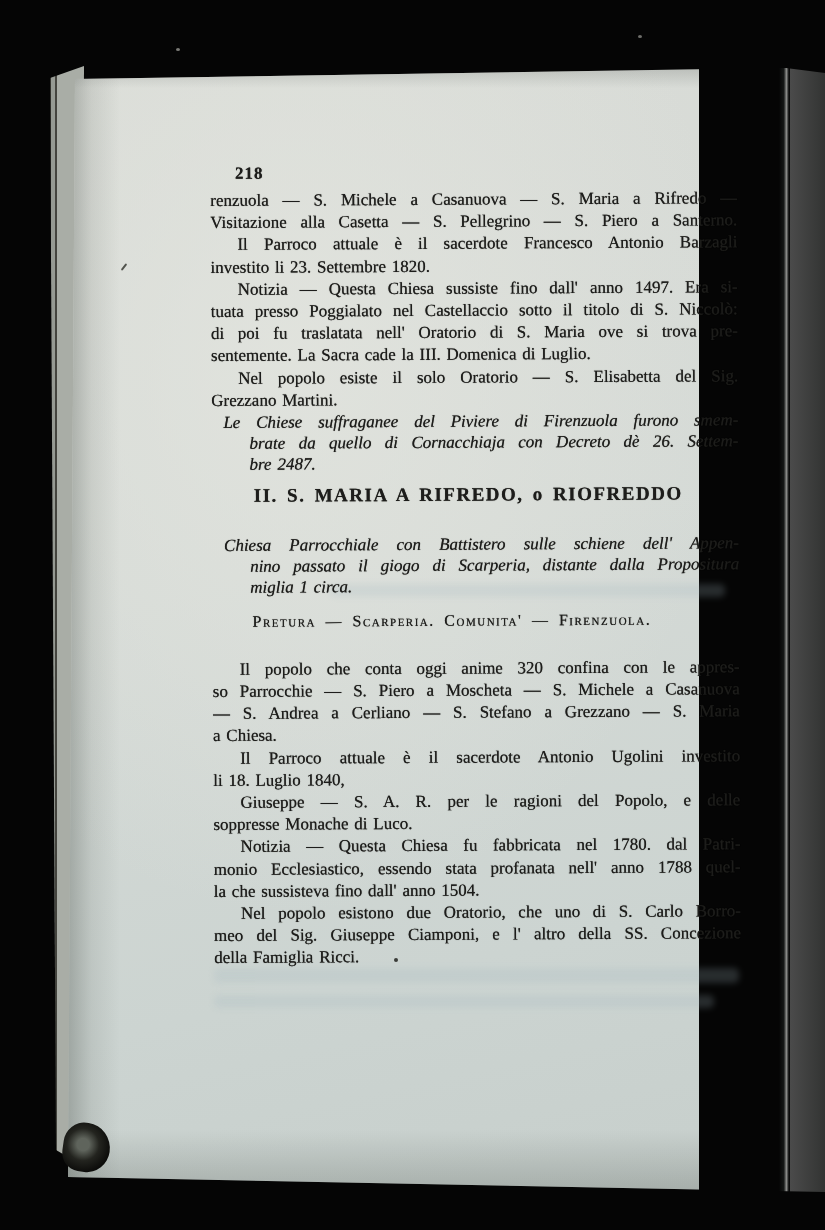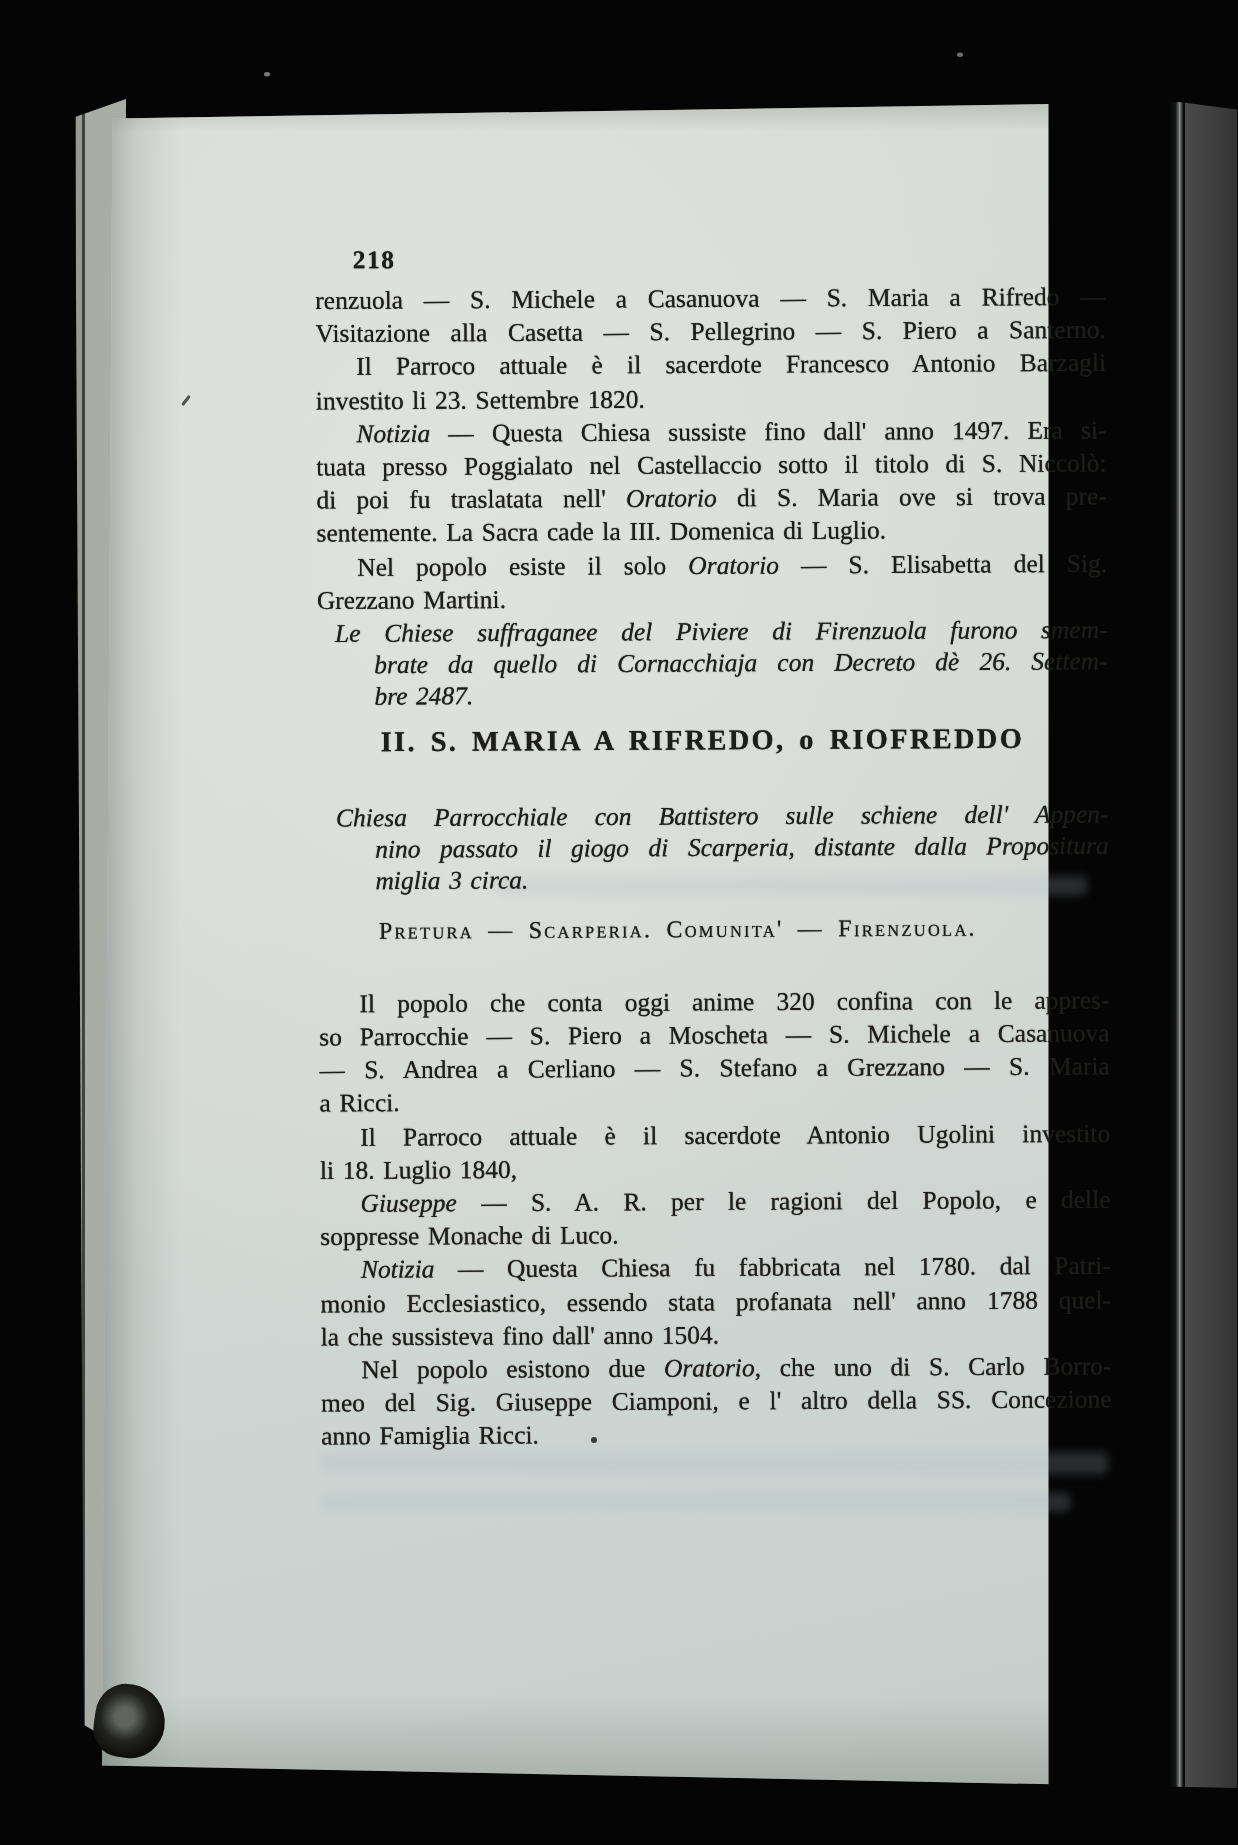--- a/index.html
+++ b/index.html
@@ -67,21 +67,21 @@
     font-weight:bold;font-size:19px;line-height:26px;height:26px;
     text-align:center;text-align-last:center;letter-spacing:1.5px;word-spacing:3px;
     padding-right:14px;
   }
   .block.smallcaps{margin:14px 0 27px;}
   .block.smallcaps .line{
     font-variant:small-caps;font-size:16px;line-height:20px;height:20px;
     text-align:center;text-align-last:center;letter-spacing:1.5px;word-spacing:4px;
     padding-right:48px;
   }
-  .it{font-style:italic;}
+  .it{}
 </style>
 </head>
 <body>
 
 <div class="under-sheet"></div>
 
 <div class="page">
   <div class="shade-left"></div>
   <div class="shade-top"></div>
   <div class="shade-bottom"></div>
@@ -119,48 +119,48 @@
           <div class="line j out"><span>Le Chiese suffraganee del Piviere di Firenzuola furono smem-</span></div>
           <div class="line j ind2"><span>brate da quello di Cornacchiaja con Decreto dè 26. Settem-</span></div>
           <div class="line ind2"><span>bre 2487.</span></div>
         </div>
         <div class="block heading">
           <div class="line"><span>II. S. MARIA A RIFREDO, o RIOFREDDO</span></div>
         </div>
         <div class="block italic">
           <div class="line j out"><span>Chiesa Parrocchiale con Battistero sulle schiene dell' Appen-</span></div>
           <div class="line j ind2"><span>nino passato il giogo di Scarperia, distante dalla Propositura</span></div>
-          <div class="line ind2"><span>miglia 3 circa.</span></div>
+          <div class="line ind2"><span>miglia 1 circa.</span></div>
         </div>
         <div class="block smallcaps">
           <div class="line"><span>Pretura — Scarperia. Comunita' — Firenzuola.</span></div>
         </div>
         <div class="block body">
           <div class="line j ind"><span>Il popolo che conta oggi anime 320 confina con le appres-</span></div>
           <div class="line j"><span>so Parrocchie — S. Piero a Moscheta — S. Michele a Casanuova</span></div>
           <div class="line j"><span>— S. Andrea a Cerliano — S. Stefano a Grezzano — S. Maria</span></div>
-          <div class="line"><span>a Ricci.</span></div>
+          <div class="line"><span>a Chiesa.</span></div>
         </div>
         <div class="block body">
           <div class="line j ind"><span>Il Parroco attuale è il sacerdote Antonio Ugolini investito</span></div>
           <div class="line"><span>li 18. Luglio 1840,</span></div>
         </div>
         <div class="block body">
           <div class="line j ind"><span class="it">Giuseppe</span><span> — S. A. R. per le ragioni del Popolo, e delle</span></div>
           <div class="line"><span>soppresse Monache di Luco.</span></div>
         </div>
         <div class="block body">
           <div class="line j ind"><span class="it">Notizia</span><span> — Questa Chiesa fu fabbricata nel 1780. dal Patri-</span></div>
           <div class="line j"><span>monio Ecclesiastico, essendo stata profanata nell' anno 1788 quel-</span></div>
           <div class="line"><span>la che sussisteva fino dall' anno 1504.</span></div>
         </div>
         <div class="block body">
           <div class="line j ind"><span>Nel popolo esistono due </span><span class="it">Oratorio</span><span>, che uno di S. Carlo Borro-</span></div>
           <div class="line j"><span>meo del Sig. Giuseppe Ciamponi, e l' altro della SS. Concezione</span></div>
-          <div class="line"><span>anno Famiglia Ricci.</span></div>
+          <div class="line"><span>della Famiglia Ricci.</span></div>
         </div>
       </div>
   </div>
 </div>
 
 <div class="speck s1"></div>
 <div class="speck s2"></div>
 <div class="clip"></div>
 
 </body></html>

